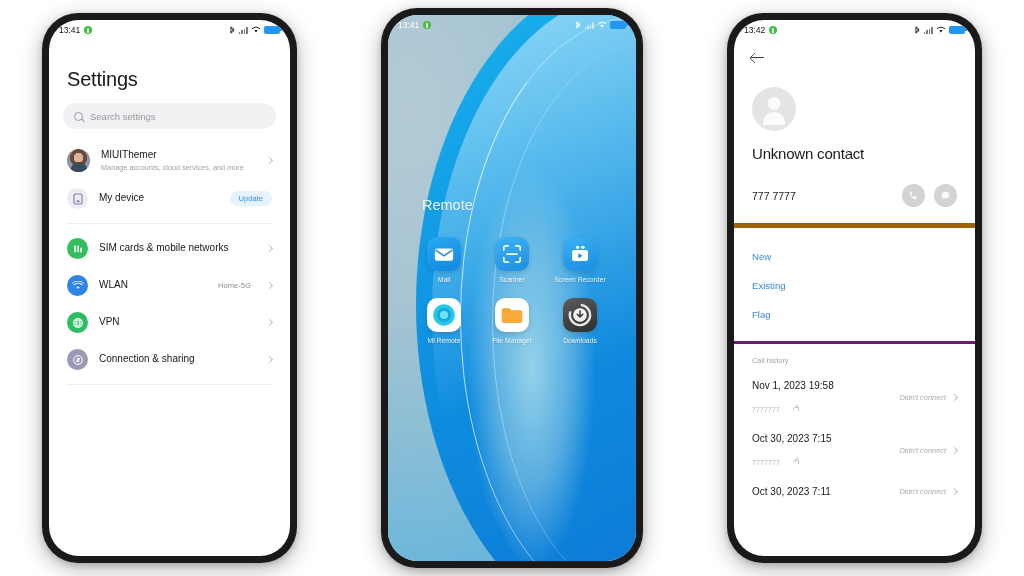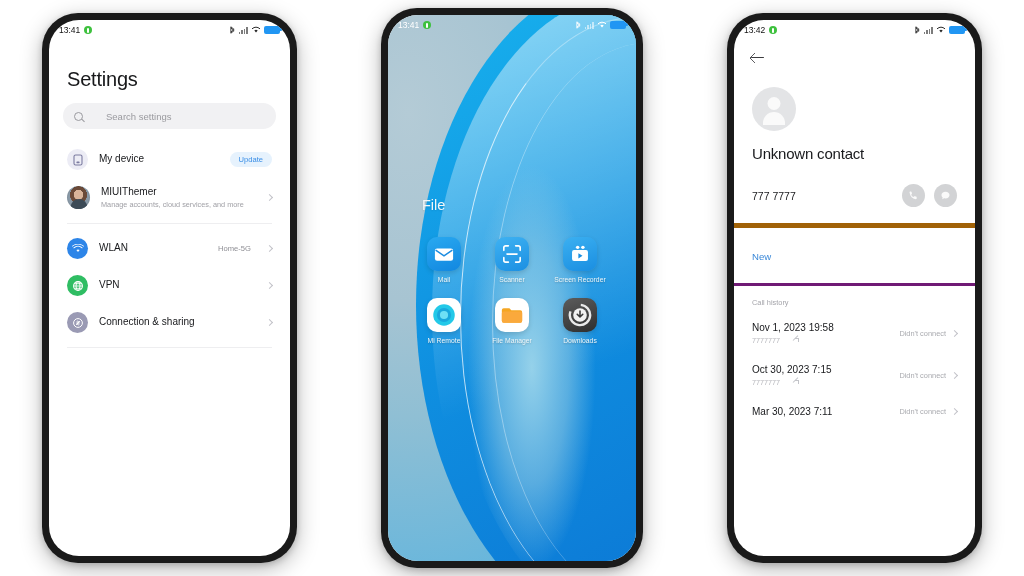--- a/index.html
+++ b/index.html
@@ -74,21 +74,21 @@
   }
 
   
   .settings-body { padding: 0 14px; height: calc(100% - 20px); overflow: hidden; }
   .page-title {
     font-size: 20px; font-weight: 400; color: #17181a;
     margin: 28px 0 12px 4px; letter-spacing: -.2px;
   }
   .search-box {
     height: 26px; border-radius: 13px; background: #f1f1f3;
-    display: flex; align-items: center; gap: 23px; padding: 0 11px;
+    display: flex; align-items: center; gap: 7px; padding: 0 11px;
     margin-bottom: 12px;
   }
   .search-box .ph { font-size: 9.5px; color: #9a9a9f; }
   .mag { width: 9px; height: 9px; border: 1.3px solid #9a9a9f; border-radius: 50%; position: relative; flex: none; }
   .mag::after { content:""; position:absolute; right:-3px; bottom:-2px; width:4px; height:1.3px; background:#9a9a9f; transform: rotate(45deg); }
 
   .row {
     display: flex; align-items: center; gap: 11px;
     padding: 8px 4px; min-height: 34px; position: relative;
   }
@@ -239,35 +239,35 @@
   .ch-head {
     font-size: 7.4px; color: #a4a4aa; padding: 12px 18px 6px;
     border-top: 3px solid #701a75; margin-top: 6px;
   }
   .ch-row {
     display: flex; align-items: center; justify-content: space-between;
     padding: 9px 18px 10px;
   }
   .ch-left .ch-date { font-size: 10px; color: #17181b; font-weight: 500; }
   .ch-left .ch-num {
-    font-size: 7.2px; color: #b6b7bc; margin-top: 3px;
+    font-size: 7.2px; color: #b6b7bc; margin-top: 14px;
     display: flex; align-items: center; gap: 13px;
   }
   .arrow-out {
     width: 6px; height: 6px; position: relative; display: inline-block;
   }
   .arrow-out::before {
     content:""; position:absolute; left:0; top:2.6px; width:7px; height:1px;
     background:#c3c4c9; transform: rotate(-45deg); transform-origin:left center;
   }
   .arrow-out::after {
     content:""; position:absolute; right:0px; top:0px; width:3.4px; height:3.4px;
     border-top:1px solid #c3c4c9; border-right:1px solid #c3c4c9;
   }
-  .ch-right { display: flex; align-items: center; gap: 6px; }
+  .ch-right { display: flex; align-items: center; gap: 6px; font-style: italic; }
   .ch-status { font-size: 7.4px; color: #a9aaaf; white-space: nowrap; }
 </style>
 </head>
 <body>
 
 <div class="stage">
 
   <div class="phone">
     <div class="screen">
 
@@ -296,43 +296,57 @@
 
       <div class="settings-body">
         <div class="page-title">Settings</div>
 
         <div class="search-box">
           <span class="mag"></span>
           <span class="ph">Search settings</span>
         </div>
 
         <div class="row">
+          <div class="avatar-img"></div>
+          <div class="texts">
+            <div class="lbl">MIUIThemer</div>
+            <div class="sub">Manage accounts, cloud services, and more</div>
+          </div>
+          <span class="chev"></span>
+        </div>
+
+        <div class="row">
           <span class="ic-circle" style="background:#ececf5">
             <svg width="10" height="12" viewBox="0 0 10 12">
                 <rect x="1" y="1" width="8" height="10" rx="1.6" fill="none" stroke="#7b7ba0" stroke-width="1.1"></rect>
                 <rect x="3.4" y="7.6" width="3.2" height="1.6" rx=".7" fill="#7b7ba0"></rect>
               </svg>
           </span>
           <div class="texts">
             <div class="lbl">My device</div>
           </div>
           <span class="update-pill">Update</span>
         </div>
 
+        <div class="divider"></div>
+
         <div class="row">
-          <div class="avatar-img"></div>
+          <span class="ic-circle g-sim" style="background:#34bd5c">
+            <svg width="12" height="12" viewBox="0 0 12 12">
+                <rect x="2.3" y="2.6" width="1.5" height="6.8" rx=".7" fill="#fff"></rect>
+                <rect x="5.3" y="2.6" width="1.5" height="6.8" rx=".7" fill="#fff"></rect>
+                <rect x="8.3" y="4.4" width="1.5" height="5" rx=".7" fill="#fff"></rect>
+              </svg>
+          </span>
           <div class="texts">
-            <div class="lbl">MIUIThemer</div>
-            <div class="sub">Manage accounts, cloud services, and more</div>
-          </div>
+              <div class="lbl">SIM cards &amp; mobile networks</div>
+            </div>
+          <span class="val"></span>
           <span class="chev"></span>
         </div>
-
-        <div class="divider"></div>
-
 
         <div class="row">
           <span class="ic-circle" style="background:#2d85e8">
             <svg width="12" height="10" viewBox="0 0 14 10">
                 <path d="M7 8.6L5.1 6.2a3.1 3.1 0 013.8 0z" fill="#fff"></path>
                 <path d="M2.2 3.6a7.3 7.3 0 019.6 0" fill="none" stroke="#fff" stroke-width="1.2" stroke-linecap="round"></path>
                 <path d="M.4 1.6a10 10 0 0113.2 0" fill="none" stroke="#fff" stroke-width="1.1" stroke-linecap="round" opacity=".85"></path>
               </svg>
           </span>
           <div class="texts">
@@ -408,21 +422,21 @@
                 <i></i>
               </span>
             <svg width="10" height="8" viewBox="0 0 12 9">
                 <path d="M6 7.6l-2-2.6a3.3 3.3 0 014 0z" fill="#fff"></path>
                 <path d="M1.2 3.1a7.5 7.5 0 019.6 0" fill="none" stroke="#fff" stroke-width="1.2"></path>
               </svg>
             <span class="batt"></span>
           </div>
         </div>
 
-        <div class="folder-title">File</div>
+        <div class="folder-title">Remote</div>
 
         <div class="app-grid">
 
           <div class="app">
             <div class="tile t-mail">
               <svg width="20" height="15" viewBox="0 0 22 16">
                   <rect x="1" y="1.4" width="20" height="13.4" rx="2.4" fill="#fff"></rect>
                   <path d="M1.8 3.2L11 9.4l9.2-6.2" fill="none" stroke="#1d8ce0" stroke-width="1.7"></path>
                 </svg>
             </div>
@@ -535,20 +549,22 @@
             <span class="circ-btn">
               <svg width="11" height="11" viewBox="0 0 12 12">
                   <path d="M6 1.8c2.5 0 4.4 1.6 4.4 3.7S8.5 9.2 6 9.2c-.5 0-1-.1-1.5-.2L2.4 10l.5-1.7A3.6 3.6 0 011.6 5.5C1.6 3.4 3.5 1.8 6 1.8z" fill="#fafafa"></path>
                 </svg>
             </span>
           </span>
         </div>
 
         <div class="links">
           <div class="link">New</div>
+          <div class="link">Existing</div>
+          <div class="link">Flag</div>
         </div>
 
         <div class="ch-head">Call history</div>
 
         <div class="ch-row">
           <div class="ch-left">
             <div class="ch-date">Nov 1, 2023 19:58</div>
             <div class="ch-num">
               <span>7777777</span>
               <span class="arrow-out"></span>
@@ -569,21 +585,21 @@
             </div>
           </div>
           <div class="ch-right">
             <span class="ch-status">Didn't connect</span>
             <span class="chev"></span>
           </div>
         </div>
 
         <div class="ch-row">
           <div class="ch-left">
-            <div class="ch-date">Mar 30, 2023 7:11</div>
+            <div class="ch-date">Oct 30, 2023 7:11</div>
           </div>
           <div class="ch-right">
             <span class="ch-status">Didn't connect</span>
             <span class="chev"></span>
           </div>
         </div>
 
       </div>
     </div>
   </div>

